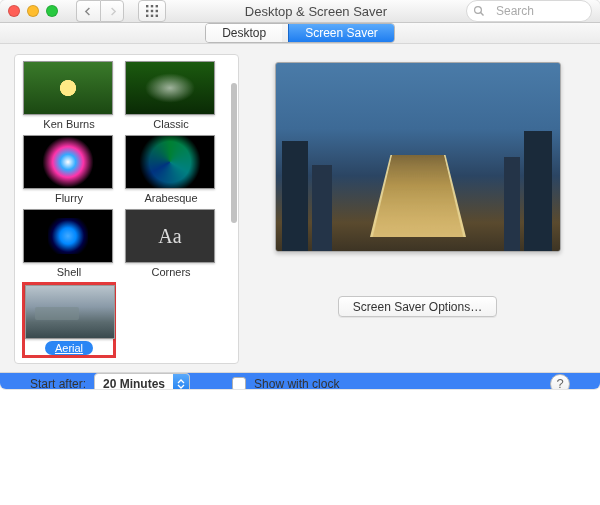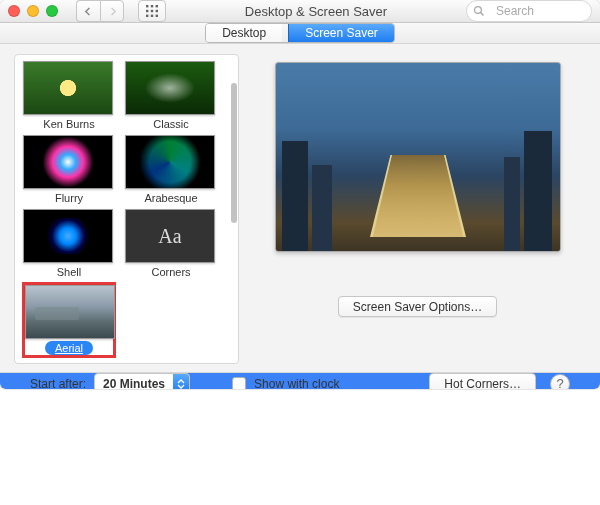--- a/index.html
+++ b/index.html
@@ -177,17 +177,16 @@
           </svg>
         <svg width="8" height="5" viewBox="0 0 8 5">
             <path d="M1 1 4 4l3-3" stroke="#fff" stroke-width="1.3" fill="none"></path>
           </svg>
       </div>
     </div>
     <div style="width:26px"></div>
     <div class="checkbox"></div>
     <span>Show with clock</span>
     <div class="spacer"></div>
-    <div class="btn">Hot Corners…</div>
     <div class="help">?</div>
   </div>
 
 </div>
 
 </body></html>

